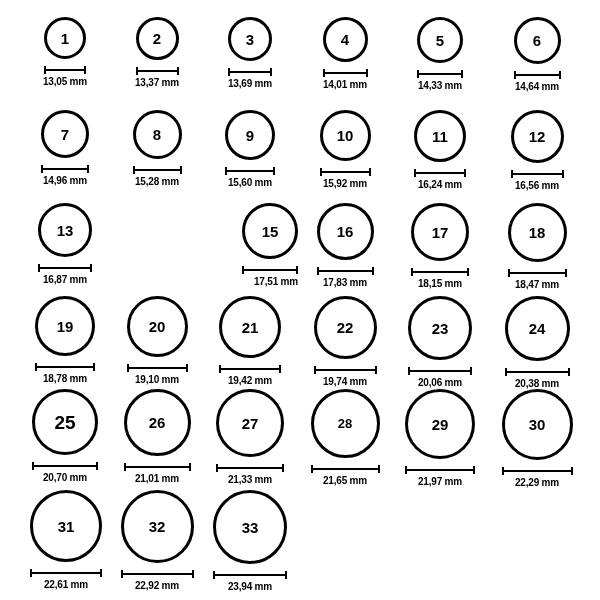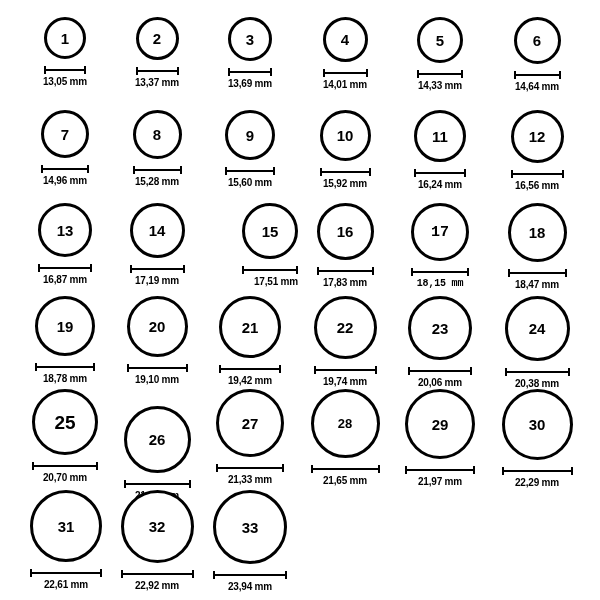--- a/index.html
+++ b/index.html
@@ -209,31 +209,20 @@
       <div class="ring-circle" style="width: 54px; height: 54px;">
         <span class="ring-size" style="font-size: 15px;">13</span>
       </div>
       <div class="measure" style="width: 54px;">
         <div class="bar"></div>
         <div class="cap left"></div>
         <div class="cap right"></div>
       </div>
       <div class="ring-label">16,87 mm</div>
     </div>
-    <div class="ring-cell" style="left: 109px; top: 203px; width: 96px;">
-      <div class="ring-circle" style="width: 55px; height: 55px;">
-        <span class="ring-size" style="font-size: 15px;">14</span>
-      </div>
-      <div class="measure" style="width: 55px;">
-        <div class="bar"></div>
-        <div class="cap left"></div>
-        <div class="cap right"></div>
-      </div>
-      <div class="ring-label">17,19 mm</div>
-    </div>
     <div class="ring-cell" style="left: 202px; top: 203px; width: 96px; align-items: flex-end;">
       <div class="ring-circle" style="width: 56px; height: 56px;">
         <span class="ring-size" style="font-size: 15px;">15</span>
       </div>
       <div class="measure" style="width: 56px;">
         <div class="bar"></div>
         <div class="cap left"></div>
         <div class="cap right"></div>
       </div>
       <div class="ring-label">17,51 mm</div>
@@ -242,21 +231,21 @@
       <div class="ring-circle" style="width: 57px; height: 57px;">
         <span class="ring-size" style="font-size: 15px;">16</span>
       </div>
       <div class="measure" style="width: 57px;">
         <div class="bar"></div>
         <div class="cap left"></div>
         <div class="cap right"></div>
       </div>
       <div class="ring-label">17,83 mm</div>
     </div>
-    <div class="ring-cell" style="left: 392px; top: 203px; width: 96px; font-family: Liberation Mono, monospace;">
+    <div class="ring-cell" style="left: 392px; top: 203px; width: 96px;">
       <div class="ring-circle" style="width: 58px; height: 58px;">
         <span class="ring-size" style="font-size: 15px;">17</span>
       </div>
       <div class="measure" style="width: 58px;">
         <div class="bar"></div>
         <div class="cap left"></div>
         <div class="cap right"></div>
       </div>
       <div class="ring-label">18,15 mm</div>
     </div>
@@ -341,21 +330,21 @@
       <div class="ring-circle" style="width: 66px; height: 66px;">
         <span class="ring-size" style="font-size: 19px;">25</span>
       </div>
       <div class="measure" style="width: 66px;">
         <div class="bar"></div>
         <div class="cap left"></div>
         <div class="cap right"></div>
       </div>
       <div class="ring-label">20,70 mm</div>
     </div>
-    <div class="ring-cell" style="left: 109px; top: 406px; width: 96px;">
+    <div class="ring-cell" style="left: 109px; top: 389px; width: 96px;">
       <div class="ring-circle" style="width: 67px; height: 67px;">
         <span class="ring-size" style="font-size: 15px;">26</span>
       </div>
       <div class="measure" style="width: 67px;">
         <div class="bar"></div>
         <div class="cap left"></div>
         <div class="cap right"></div>
       </div>
       <div class="ring-label">21,01 mm</div>
     </div>

